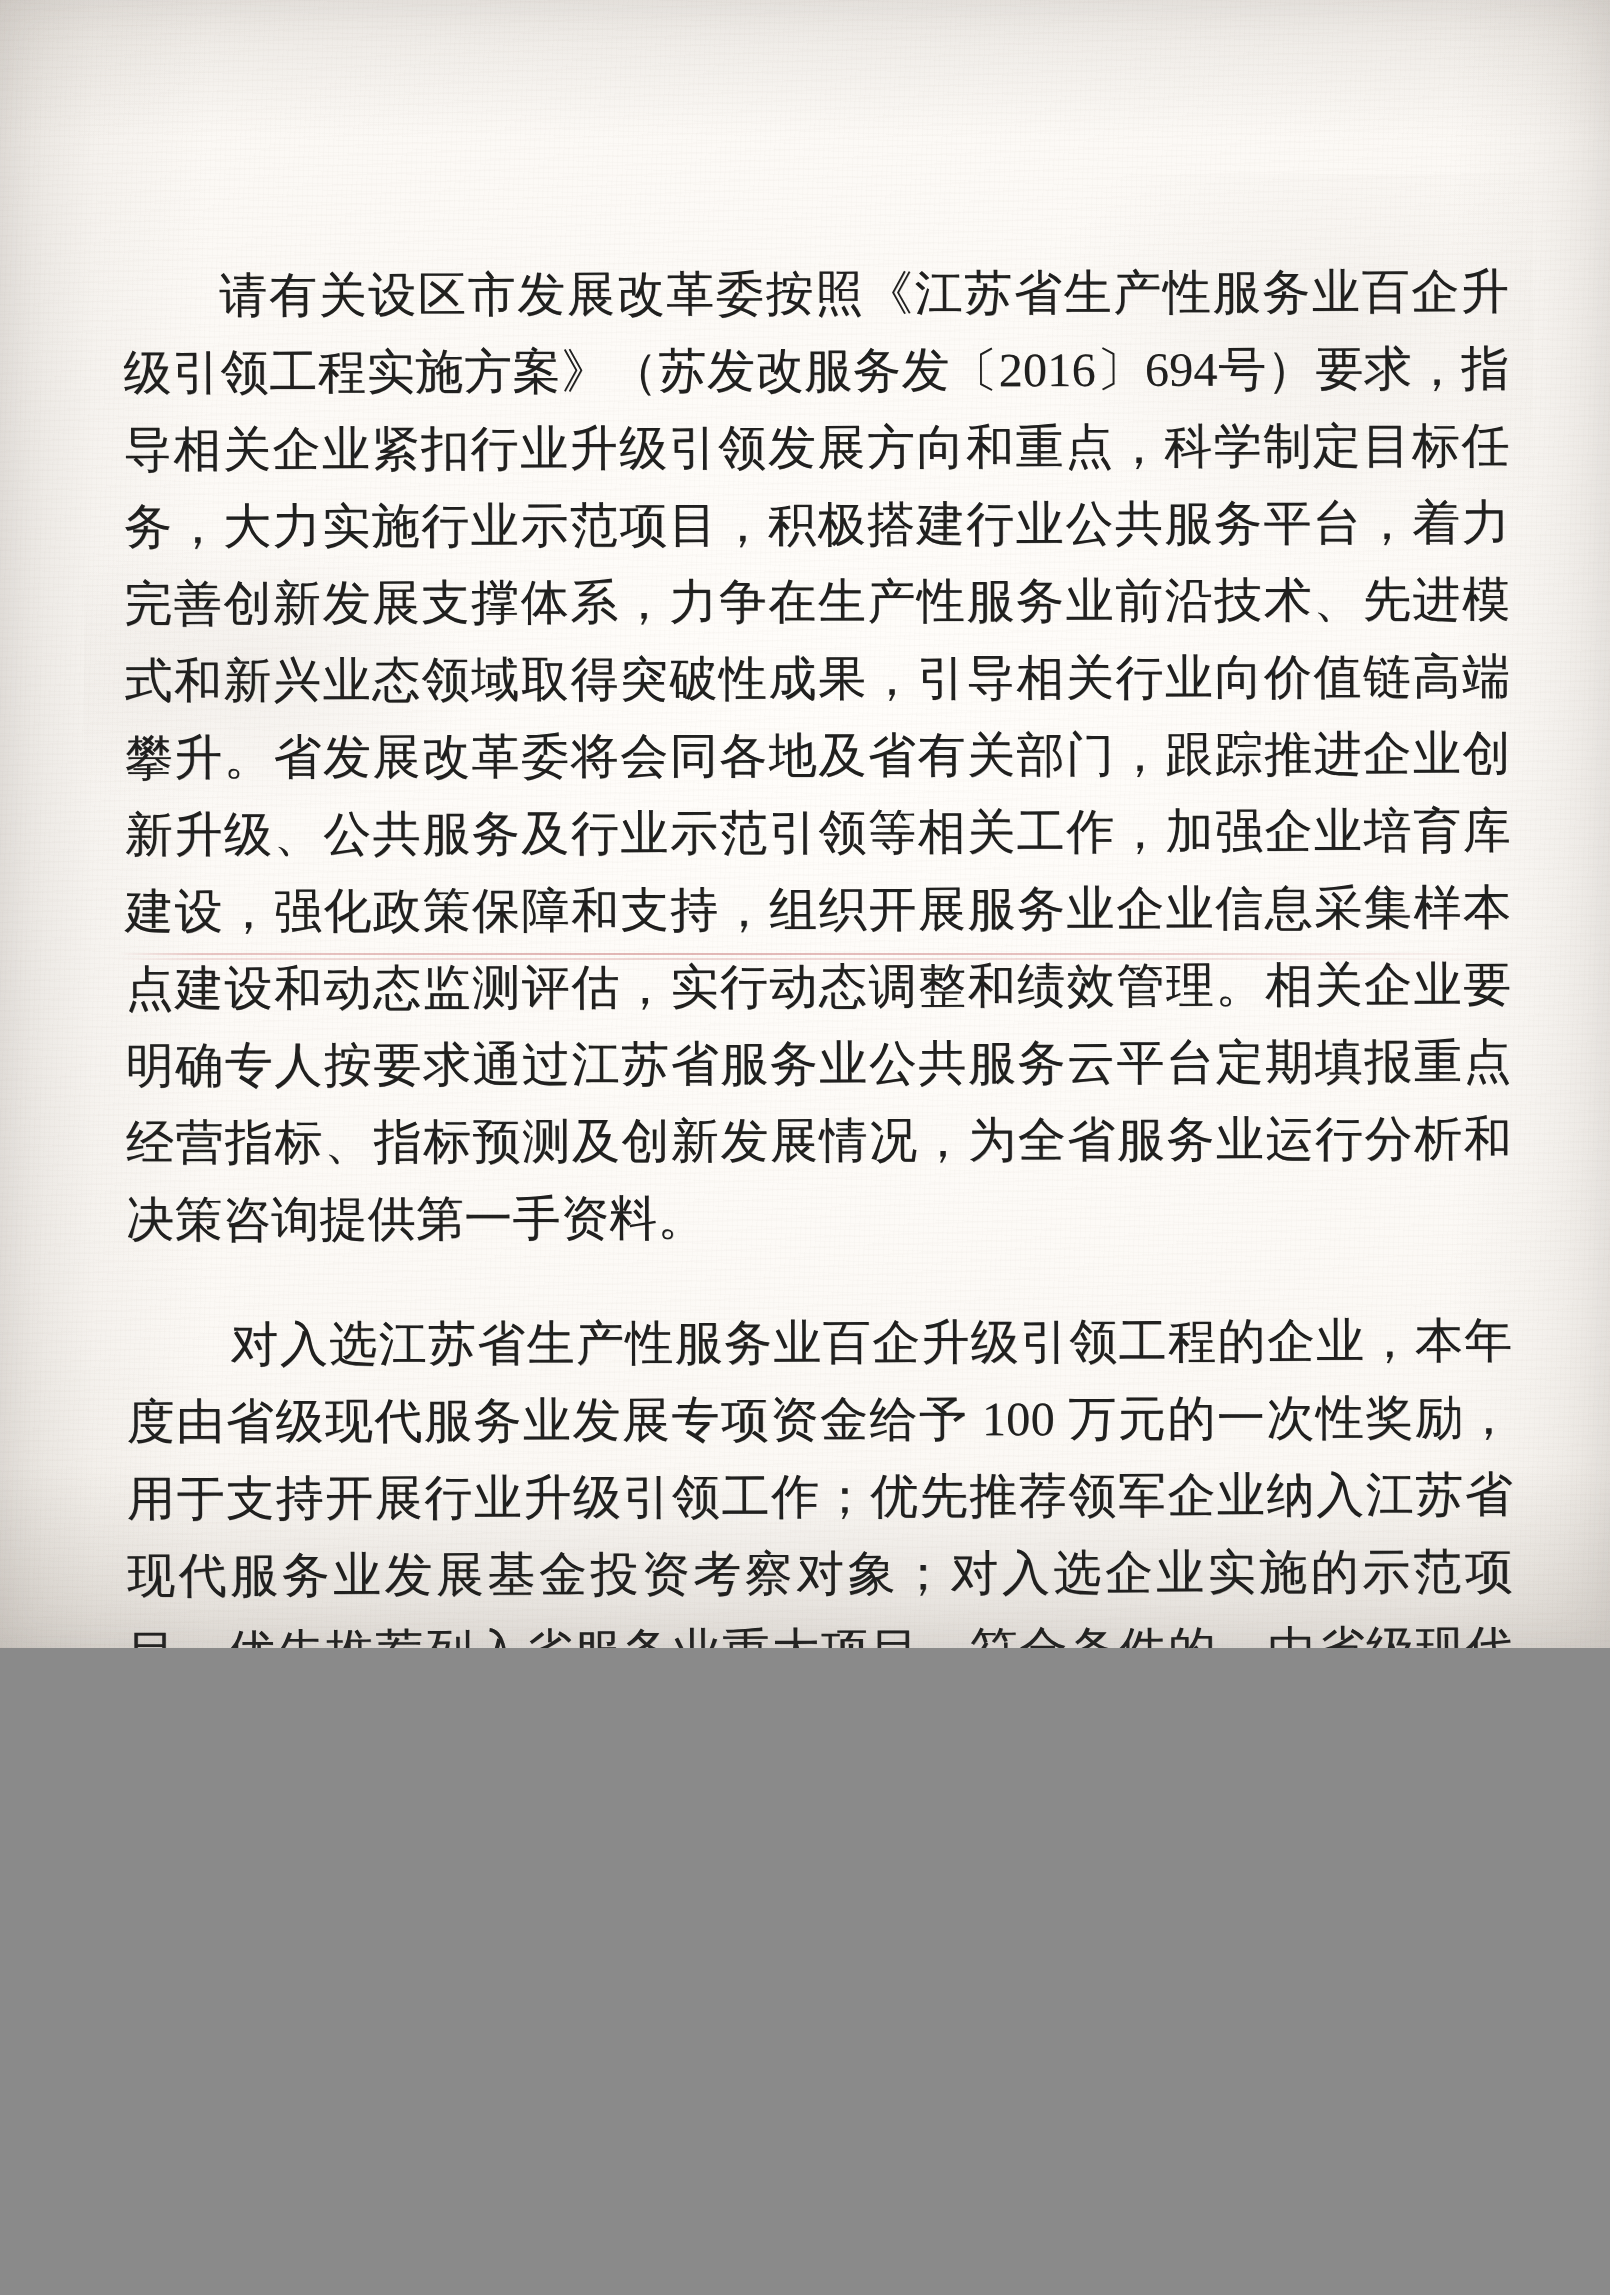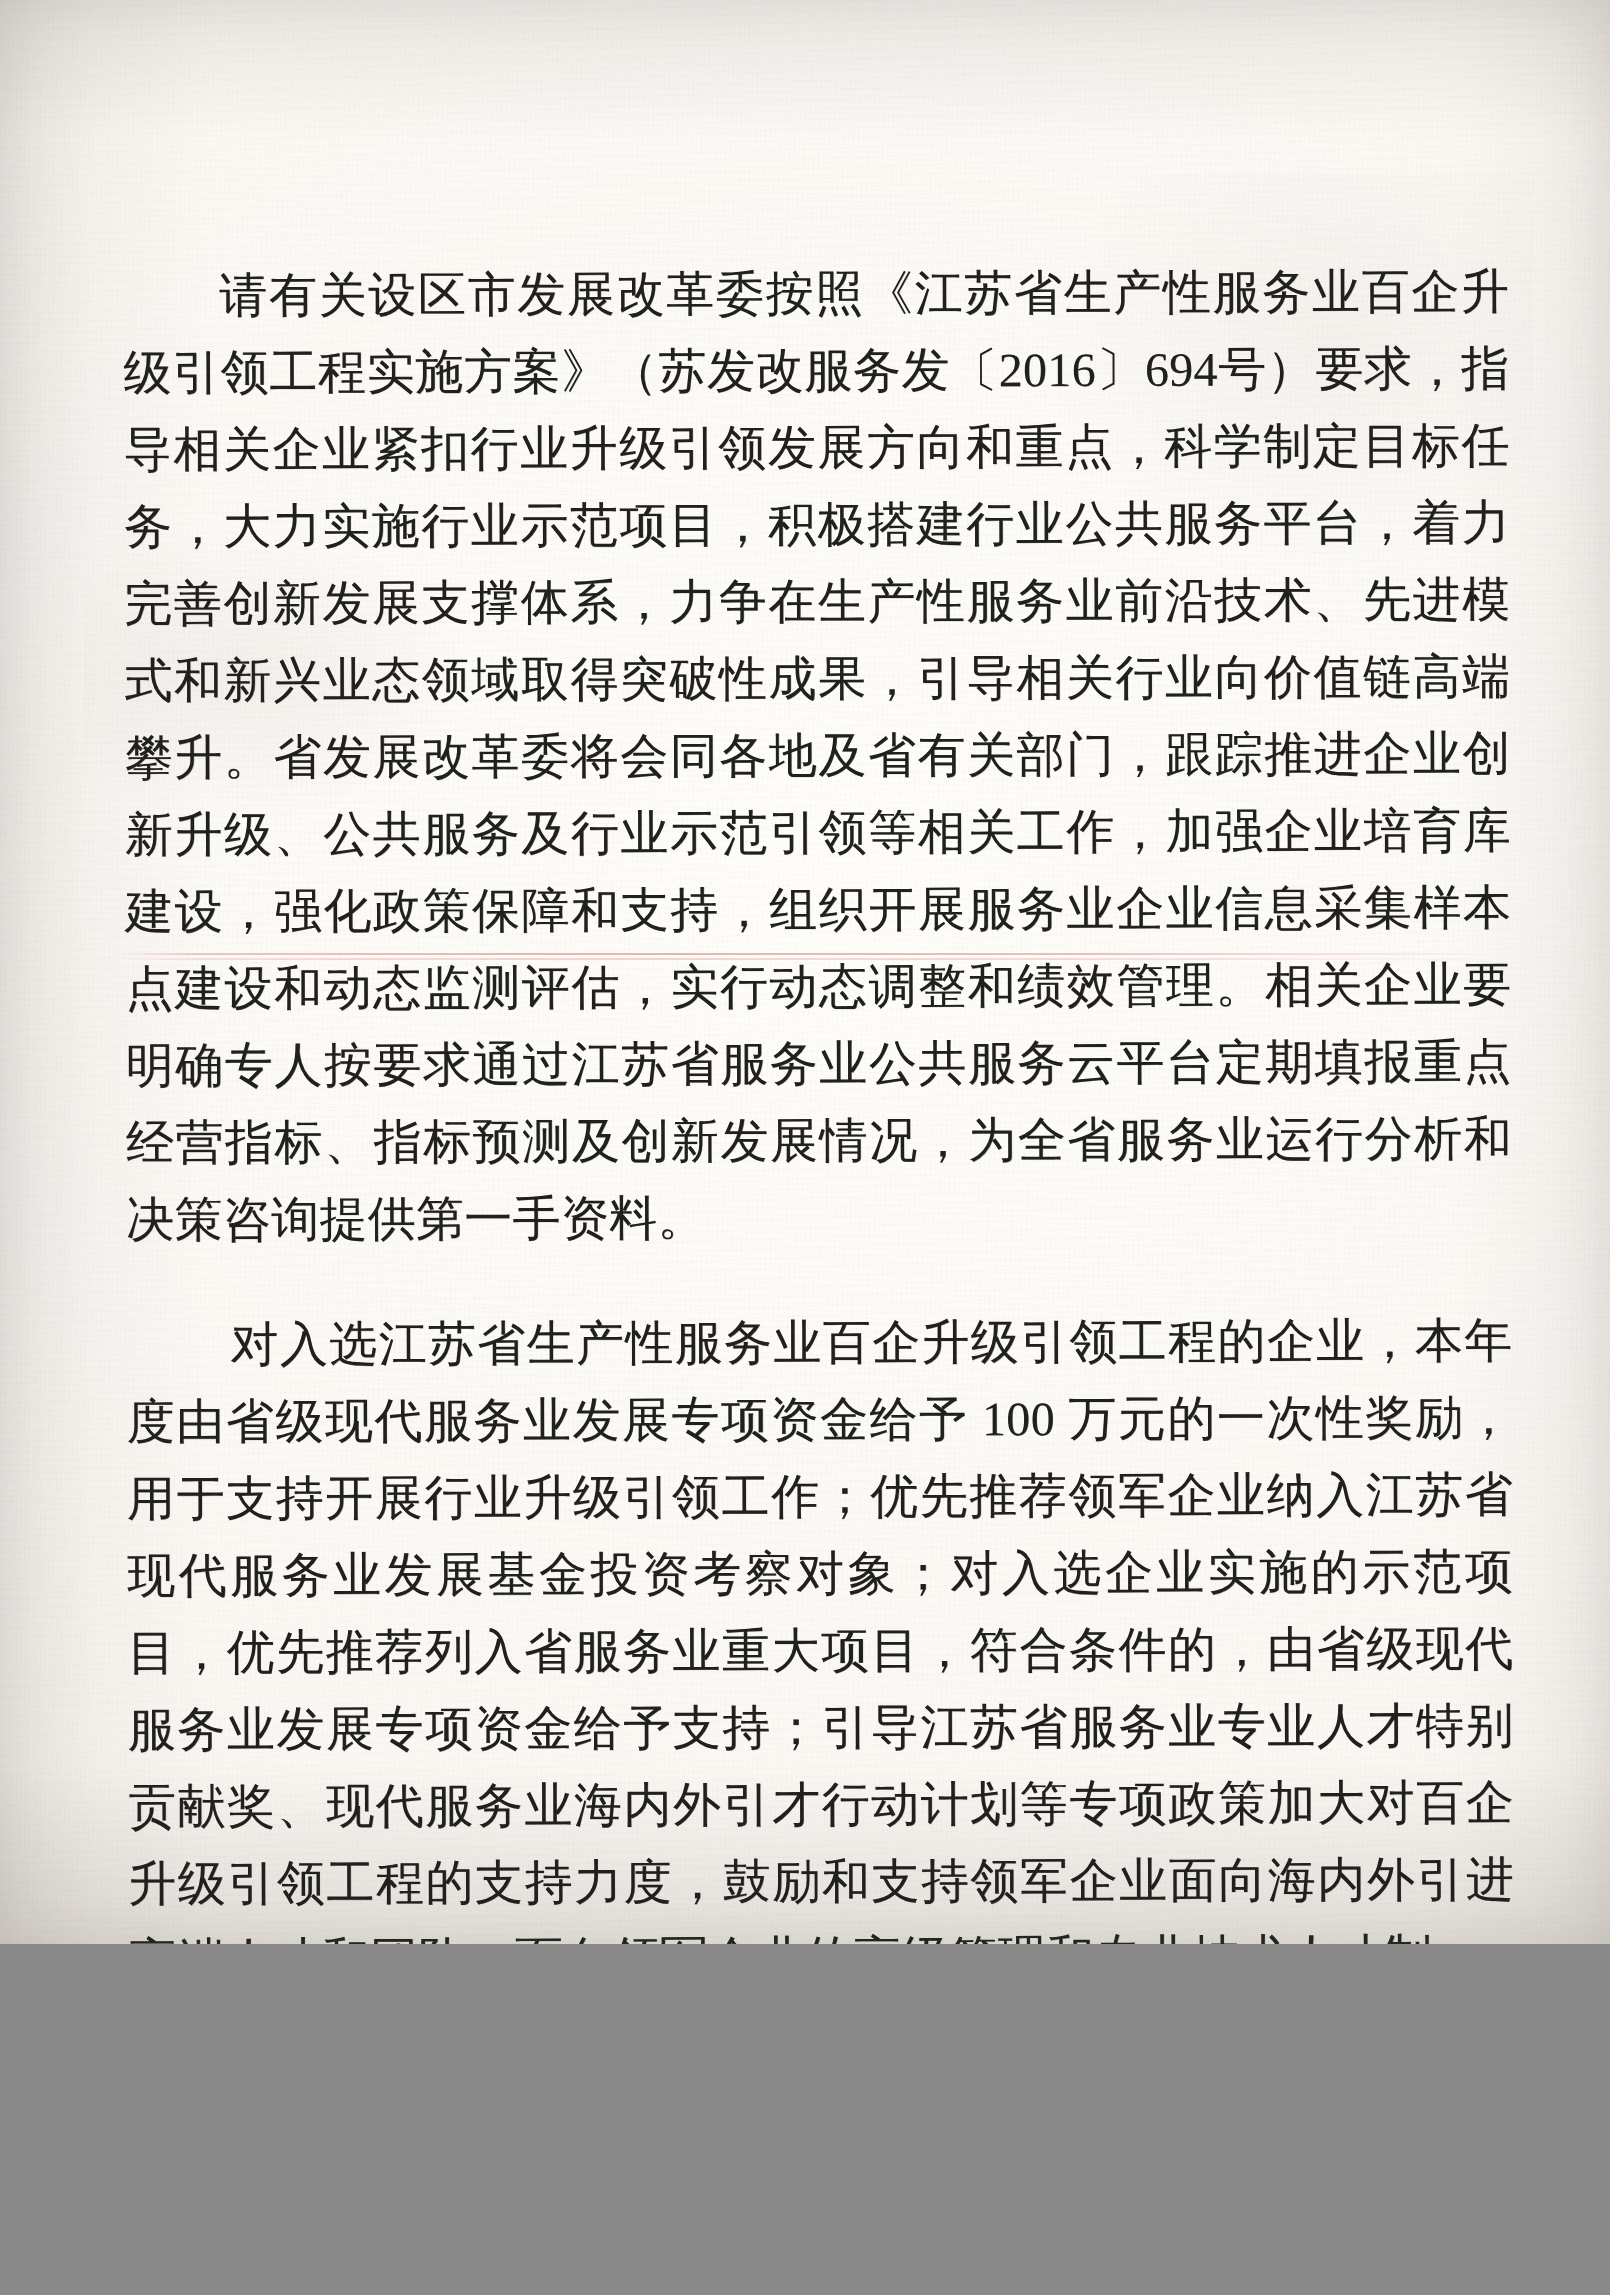--- a/index.html
+++ b/index.html
@@ -8,21 +8,21 @@
     padding: 0;
     background: #8a8a8a;
   }
   body {
     font-family: "Liberation Serif", "DejaVu Serif", serif;
   }
 
   #page {
     position: relative;
     width: 1611px;
-    height: 1944px;
+    height: 1648px;
     margin: 0 auto;
     background: #fdfbf8;
     overflow: hidden;
   }
 
   
   .paper-base {
     position: absolute;
     inset: 0;
     background:

